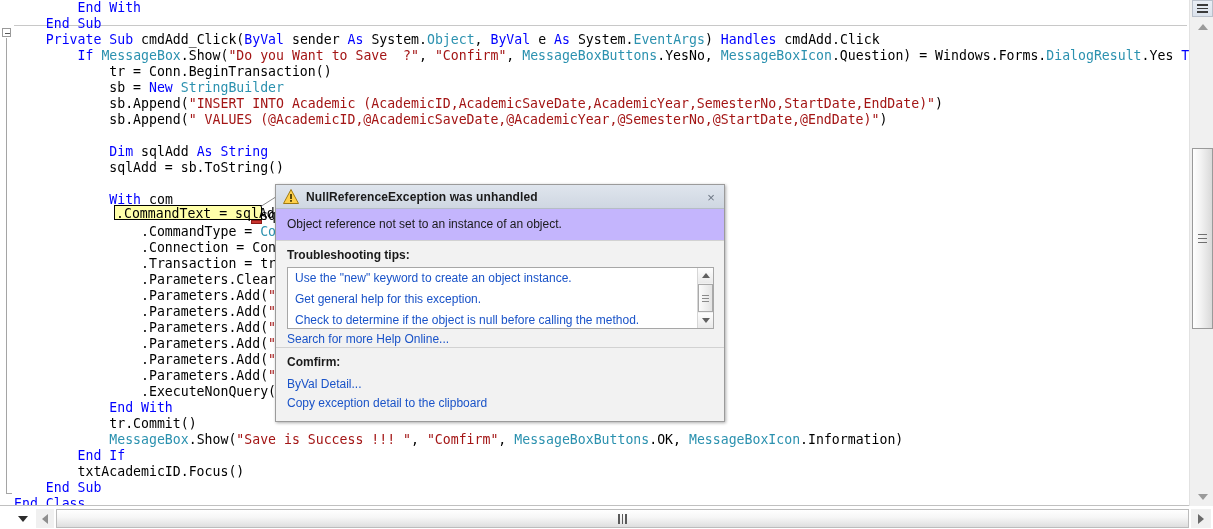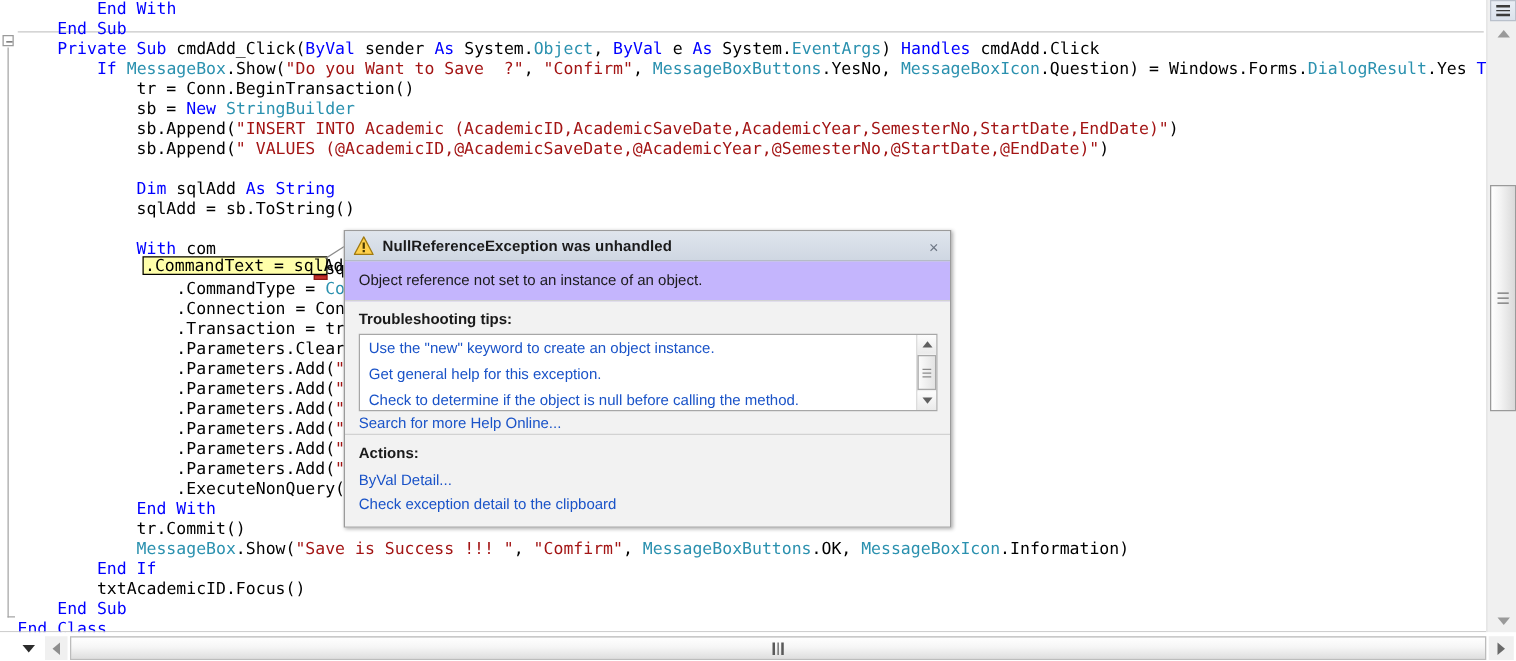--- a/index.html
+++ b/index.html
@@ -108,21 +108,21 @@
     position: absolute;
     left: 260px; top: 193px;
     width: 22px; height: 14px;
     z-index: 6;
   }
 
   
   #exc-dialog {
     position: absolute;
     left: 275px; top: 184px;
-    width: 486px; height: 238px;
+    width: 450px; height: 238px;
     background: #f0f0f0;
     border: 1px solid #9b9b9b;
     box-shadow: 1px 1px 3px rgba(0,0,0,0.32);
     font-family: "Liberation Sans", sans-serif;
     z-index: 10;
   }
   .exc-title {
     position: relative;
     height: 24px;
     background: linear-gradient(to bottom, #dfe5ed 0%, #cfd7e2 100%);
@@ -385,23 +385,23 @@
             <span class="tri down"></span>
           </div>
         </div>
       </div>
 
       <a class="search-more">Search for more Help Online...</a>
 
       <div class="exc-sep"></div>
 
       <div class="exc-actions">
-        <div class="actions-head">Actions:</div>
+        <div class="actions-head">Comfirm:</div>
         <a class="action-link">ByVal Detail...</a>
-        <a class="action-link">Check exception detail to the clipboard</a>
+        <a class="action-link">Copy exception detail to the clipboard</a>
       </div>
     </div>
   </div>
 
   <div id="vscroll">
     <div id="splitter">
       <span class="split-glyph">
           <i></i>
           <i></i>
           <i></i>

